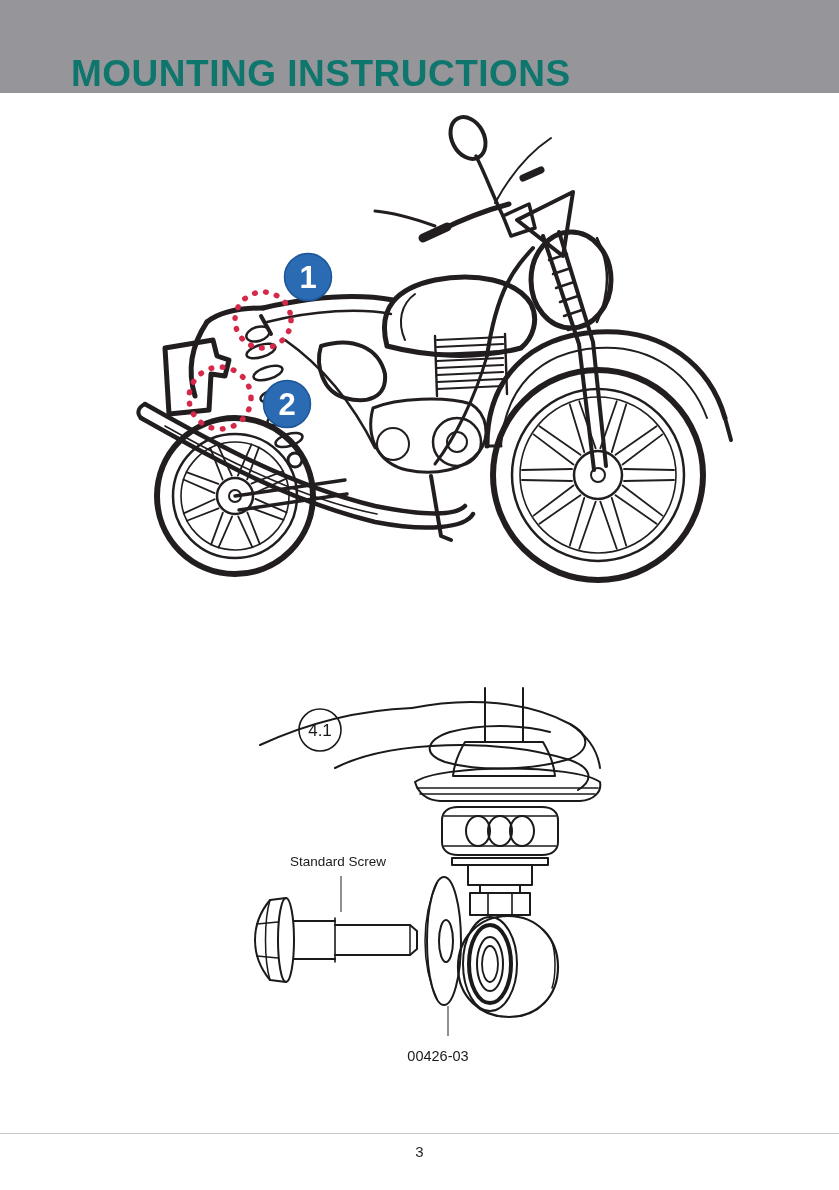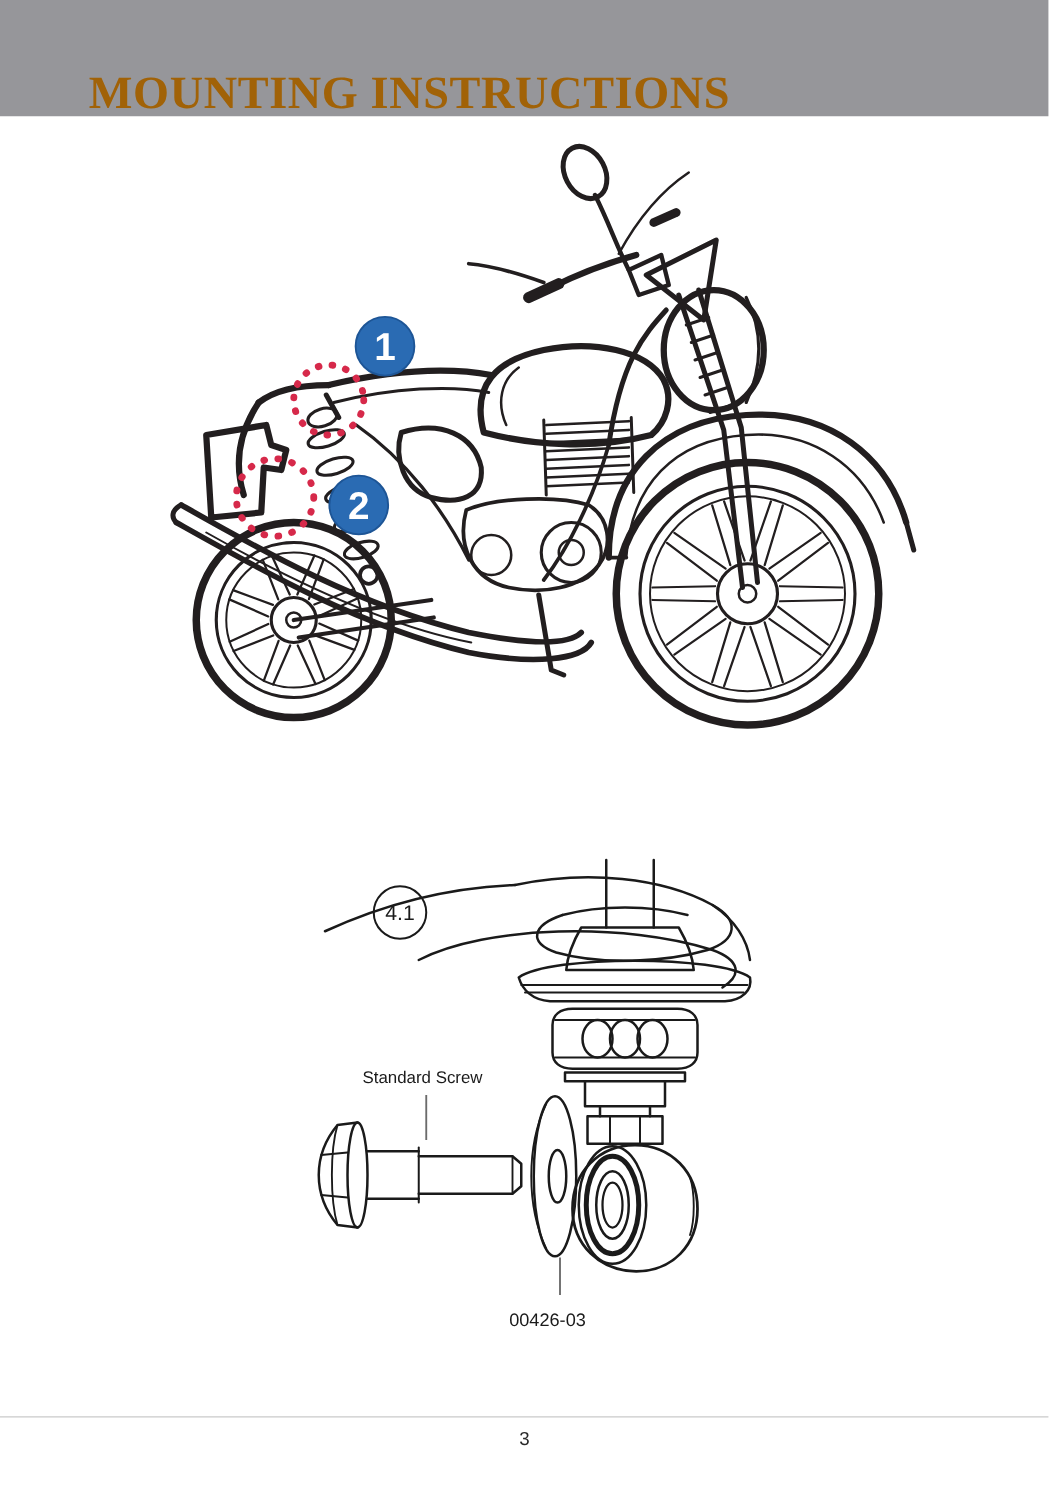--- a/index.html
+++ b/index.html
@@ -5,23 +5,22 @@
   html,body{margin:0;padding:0;background:#fff;}
   .page{
     position:relative;width:839px;height:1190px;background:#ffffff;
     font-family:"Liberation Sans", sans-serif;overflow:hidden;
   }
   .header-bar{
     position:absolute;left:0;top:0;width:839px;height:93px;background:#96969a;
   }
   .header-title{
     position:absolute;left:71px;top:53px;
-    font-size:37px;font-weight:bold;color:#a16207;letter-spacing:.5px;
+    font-size:37px;font-weight:bold;color:#0f766e;letter-spacing:.5px;
     white-space:nowrap;
-    font-family:Liberation Serif, serif;
   }
   .fig1{position:absolute;left:135px;top:108px;width:600px;height:512px;}
   .fig2{position:absolute;left:240px;top:680px;width:380px;height:392px;}
   .footer-rule{position:absolute;left:0;top:1133px;width:839px;height:0;border-top:1px solid #cacaca;}
   .page-num{position:absolute;left:0;top:1143px;width:839px;text-align:center;
     font-size:15px;color:#2a2a2a;}
   svg text{font-family:"Liberation Sans", sans-serif;}
 </style>
 </head>
 <body>

